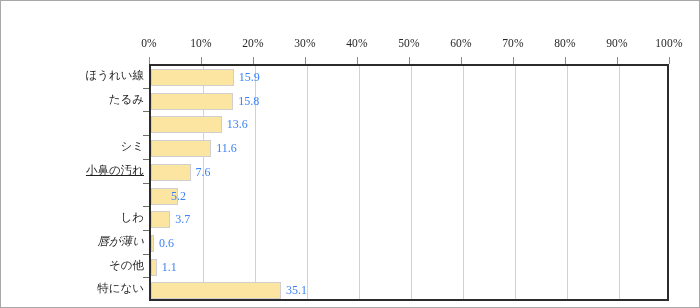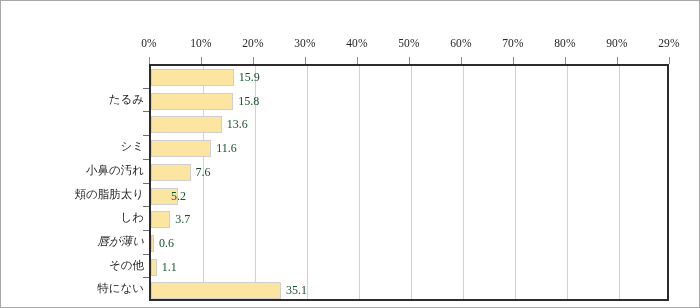--- a/index.html
+++ b/index.html
@@ -78,21 +78,21 @@
     background: #fce5a0;
     border: 1px solid #cfcfcf;
     box-sizing: border-box;
   }
   .bar-value {
     position: absolute;
     top: 3px;
     height: 17px;
     line-height: 17px;
     font-size: 12px;
-    color: #14532d;
+    color: #3b82f6;
     white-space: nowrap;
     padding-left: 5px;
   }
 
   
   .cat-label {
     position: absolute;
     right: 0;
     font-size: 11.5px;
     line-height: 17px;
@@ -135,33 +135,33 @@
       <div class="xtick-label" style="left: 408px;">50%</div>
       <div class="xtick-mark" style="left: 408px;"></div>
       <div class="xtick-label" style="left: 460px;">60%</div>
       <div class="xtick-mark" style="left: 460px;"></div>
       <div class="xtick-label" style="left: 512px;">70%</div>
       <div class="xtick-mark" style="left: 512px;"></div>
       <div class="xtick-label" style="left: 564px;">80%</div>
       <div class="xtick-mark" style="left: 564px;"></div>
       <div class="xtick-label" style="left: 616px;">90%</div>
       <div class="xtick-mark" style="left: 616px;"></div>
-      <div class="xtick-label" style="left: 668px;">29%</div>
+      <div class="xtick-label" style="left: 668px;">100%</div>
       <div class="xtick-mark" style="left: 668px;"></div>
     </div>
 
   <div id="cat-labels">
+      <div class="cat-label" style="top: 3px;">ほうれい線</div>
       <div class="cat-label" style="top: 26.7px;">たるみ</div>
       <div class="ytick-mark" style="top: 23.7px;"></div>
       <div class="ytick-mark" style="top: 47.4px;"></div>
       <div class="cat-label" style="top: 74.1px;">シミ</div>
       <div class="ytick-mark" style="top: 71.1px;"></div>
-      <div class="cat-label" style="top: 97.8px;">小鼻の汚れ</div>
+      <div class="cat-label" style="top: 97.8px; text-decoration: underline;">小鼻の汚れ</div>
       <div class="ytick-mark" style="top: 94.8px;"></div>
-      <div class="cat-label" style="top: 121.5px;">頬の脂肪太り</div>
       <div class="ytick-mark" style="top: 118.5px;"></div>
       <div class="cat-label" style="top: 145.2px;">しわ</div>
       <div class="ytick-mark" style="top: 142.2px;"></div>
       <div class="cat-label" style="top: 168.9px; font-style: italic;">唇が薄い</div>
       <div class="ytick-mark" style="top: 165.9px;"></div>
       <div class="cat-label" style="top: 192.6px;">その他</div>
       <div class="ytick-mark" style="top: 189.6px;"></div>
       <div class="cat-label" style="top: 216.3px;">特にない</div>
       <div class="ytick-mark" style="top: 213.3px;"></div>
     </div>

